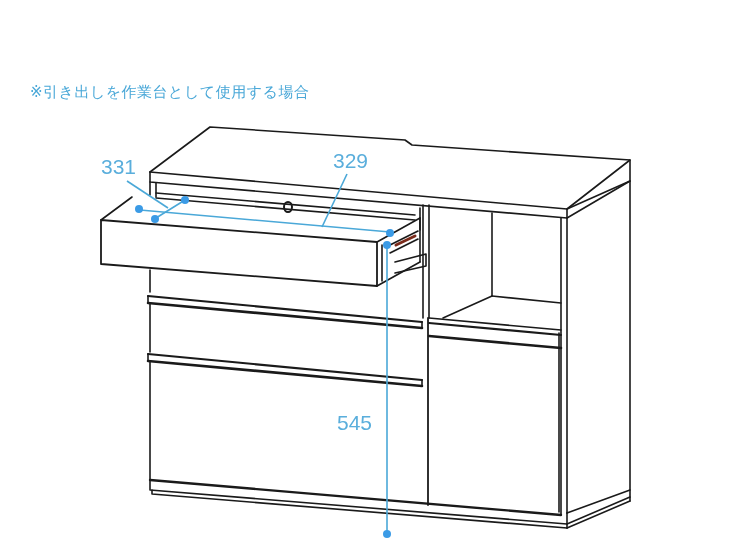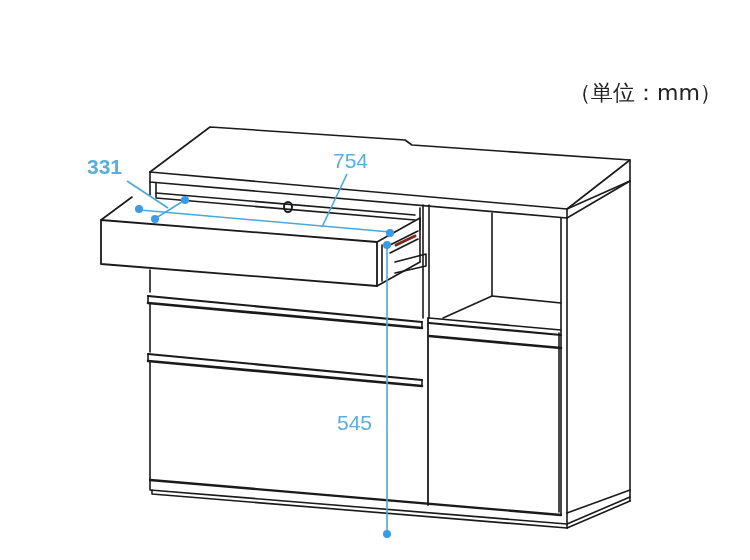--- a/index.html
+++ b/index.html
@@ -33,35 +33,35 @@
       white-space: nowrap;
     }
     .dim-label {
       position: absolute;
       font-family: "Liberation Sans", "DejaVu Sans", sans-serif;
       font-size: 21px;
       color: #5aaedc;
       white-space: nowrap;
       line-height: 1;
     }
-    .dim-331 { left: 87px; top: 156px; font-weight: bold; }
+    .dim-331 { left: 101px; top: 156px; }
     .dim-754 { left: 333px; top: 150px; }
     .dim-828 { left: 337px; top: 412px; }
     svg.drawing {
       position: absolute;
       left: 0;
       top: 0;
     }
   </style>
 </head>
 <body>
 
 <div class="canvas">
 
-  <div class="unit">（単位：mm）</div>
+  <div class="note">※引き出しを作業台として使用する場合</div>
 
   <svg class="drawing" width="750" height="560" viewBox="0 0 750 560" xmlns="http://www.w3.org/2000/svg">
     <g fill="none" stroke="#1a1a1a" stroke-width="1.6" stroke-linejoin="round" stroke-linecap="round">
 
       <g>
         <path d="M150,172 L210,127 L405,140 L412,145 L630,160 L630,181 L567,218"></path>
         <path d="M150,172 L150,182 L567,218 L567,209 L630,181"></path>
         <path d="M150,172 L567,209"></path>
         <path d="M630,160 L567,209"></path>
       </g>
@@ -163,16 +163,16 @@
       <circle cx="139" cy="209" r="4"></circle>
       <circle cx="185" cy="200" r="4"></circle>
       <circle cx="155" cy="219" r="4"></circle>
       <circle cx="390" cy="233" r="4"></circle>
       <circle cx="387" cy="245" r="4"></circle>
       <circle cx="387" cy="534" r="4"></circle>
     </g>
   </svg>
 
   <div class="dim-label dim-331">331</div>
-  <div class="dim-label dim-754">754</div>
+  <div class="dim-label dim-754">329</div>
   <div class="dim-label dim-828">545</div>
 
 </div>
 
 </body></html>

